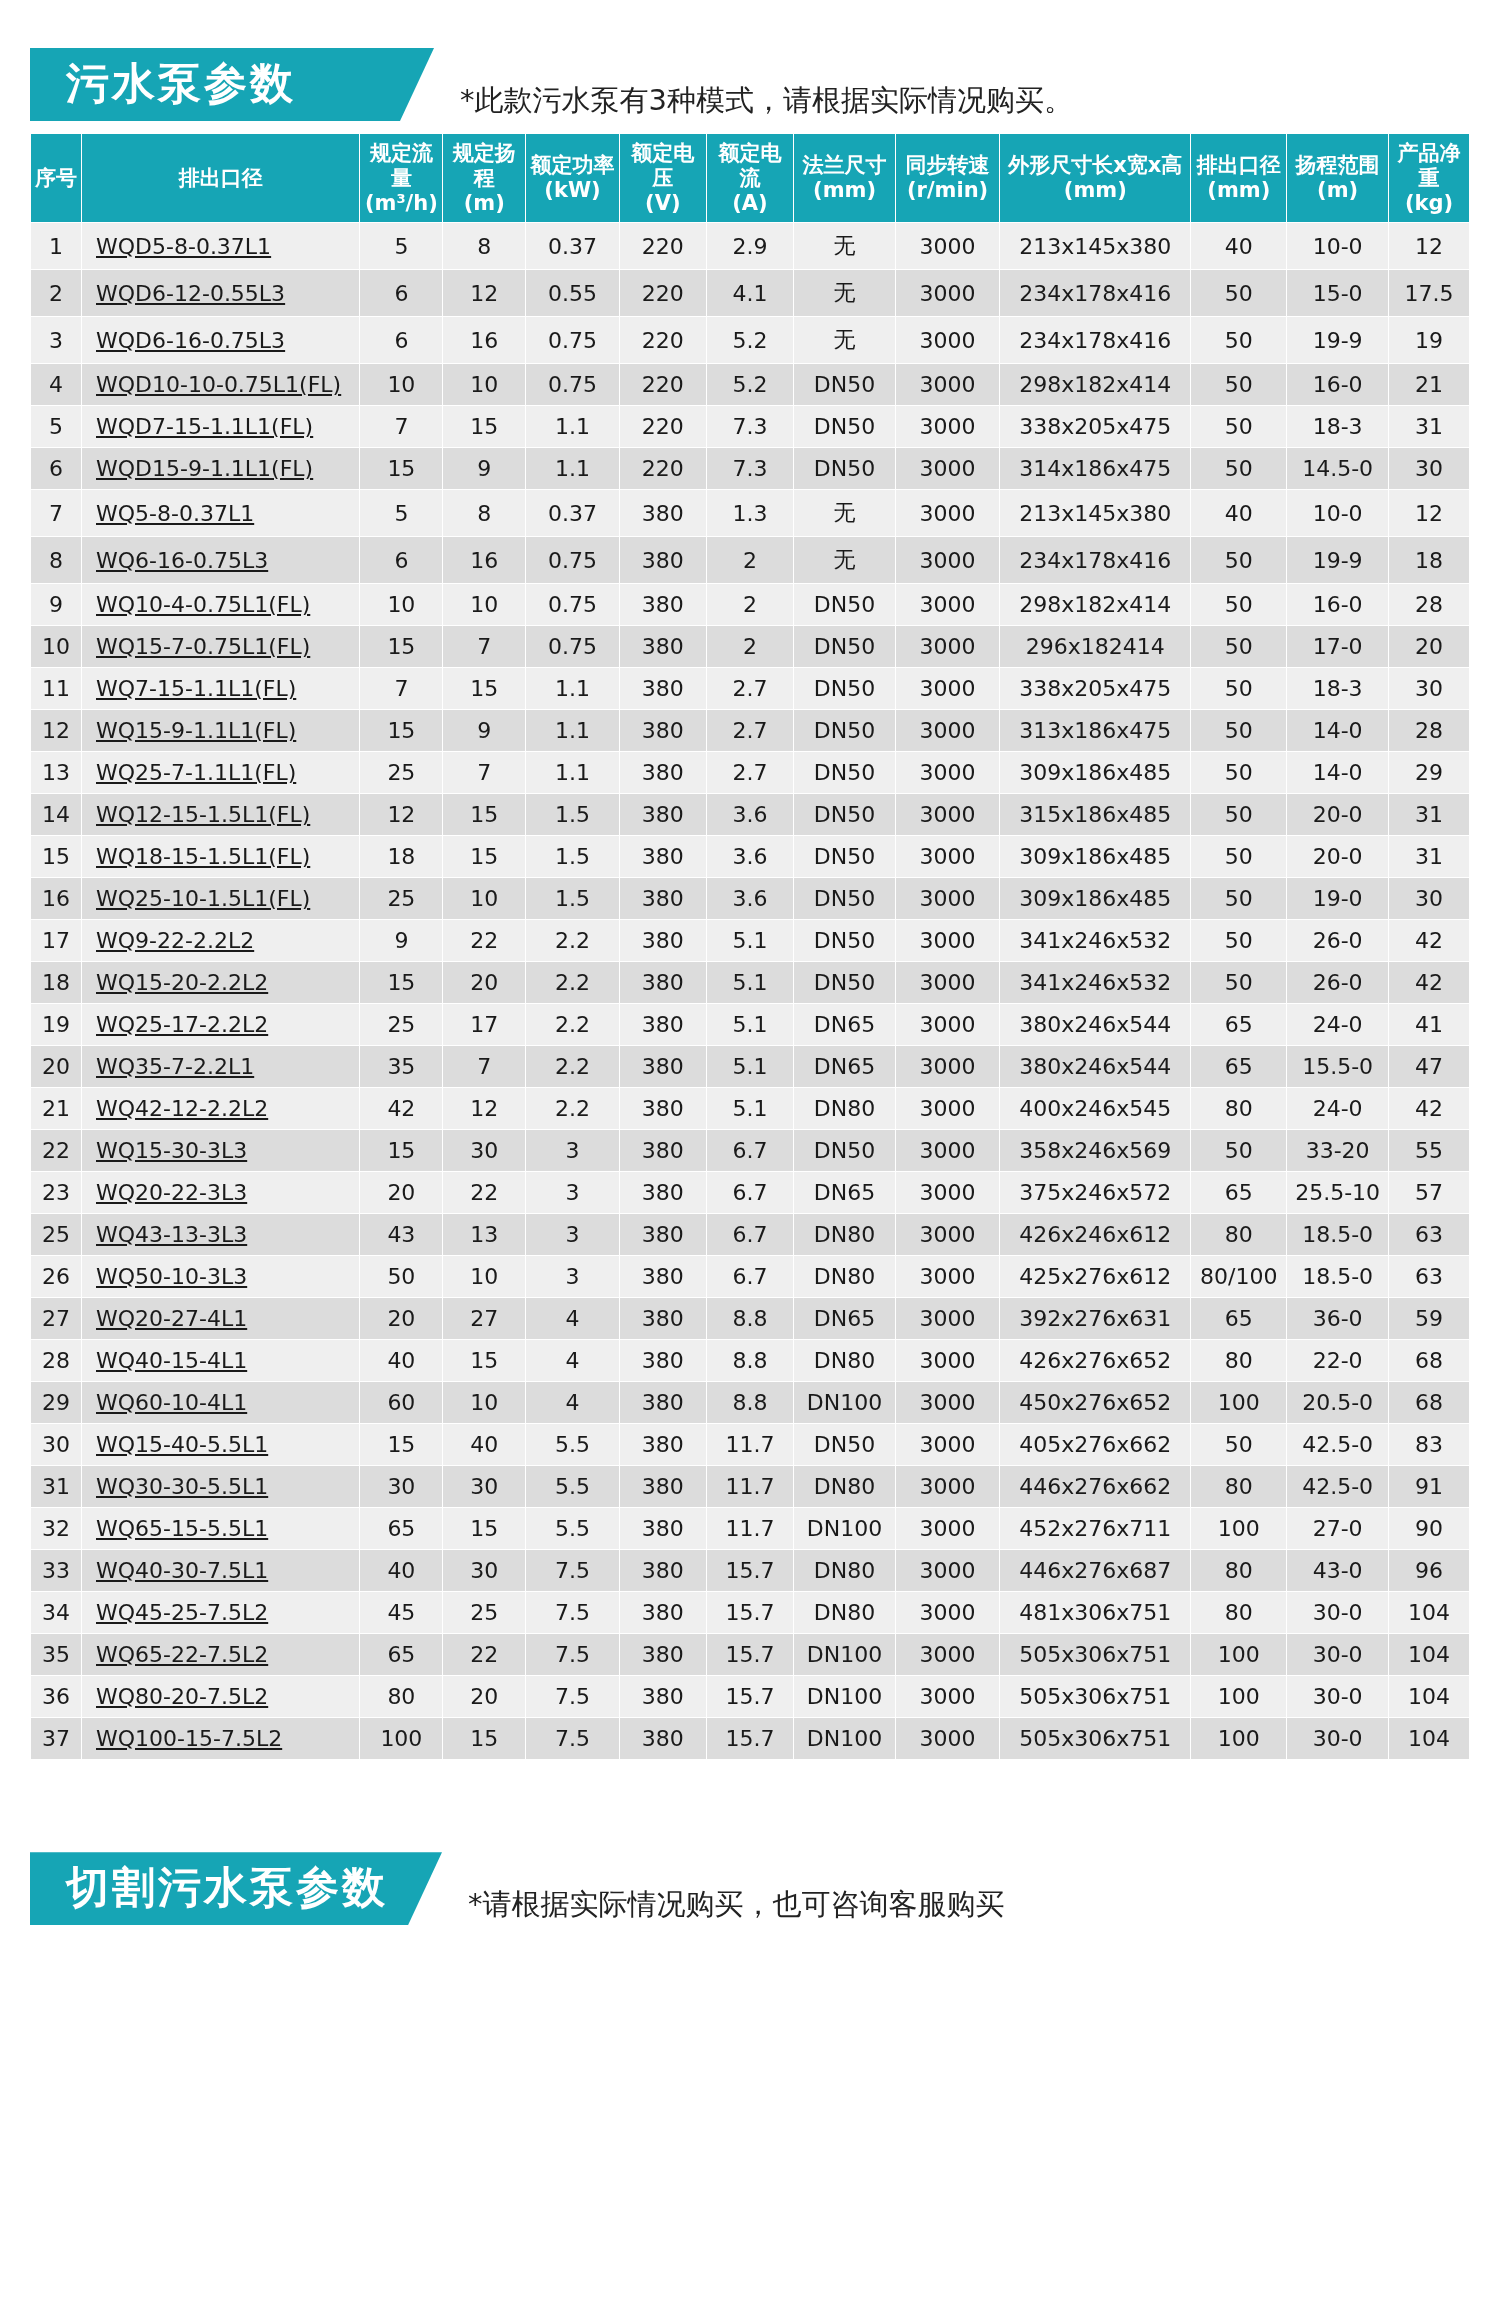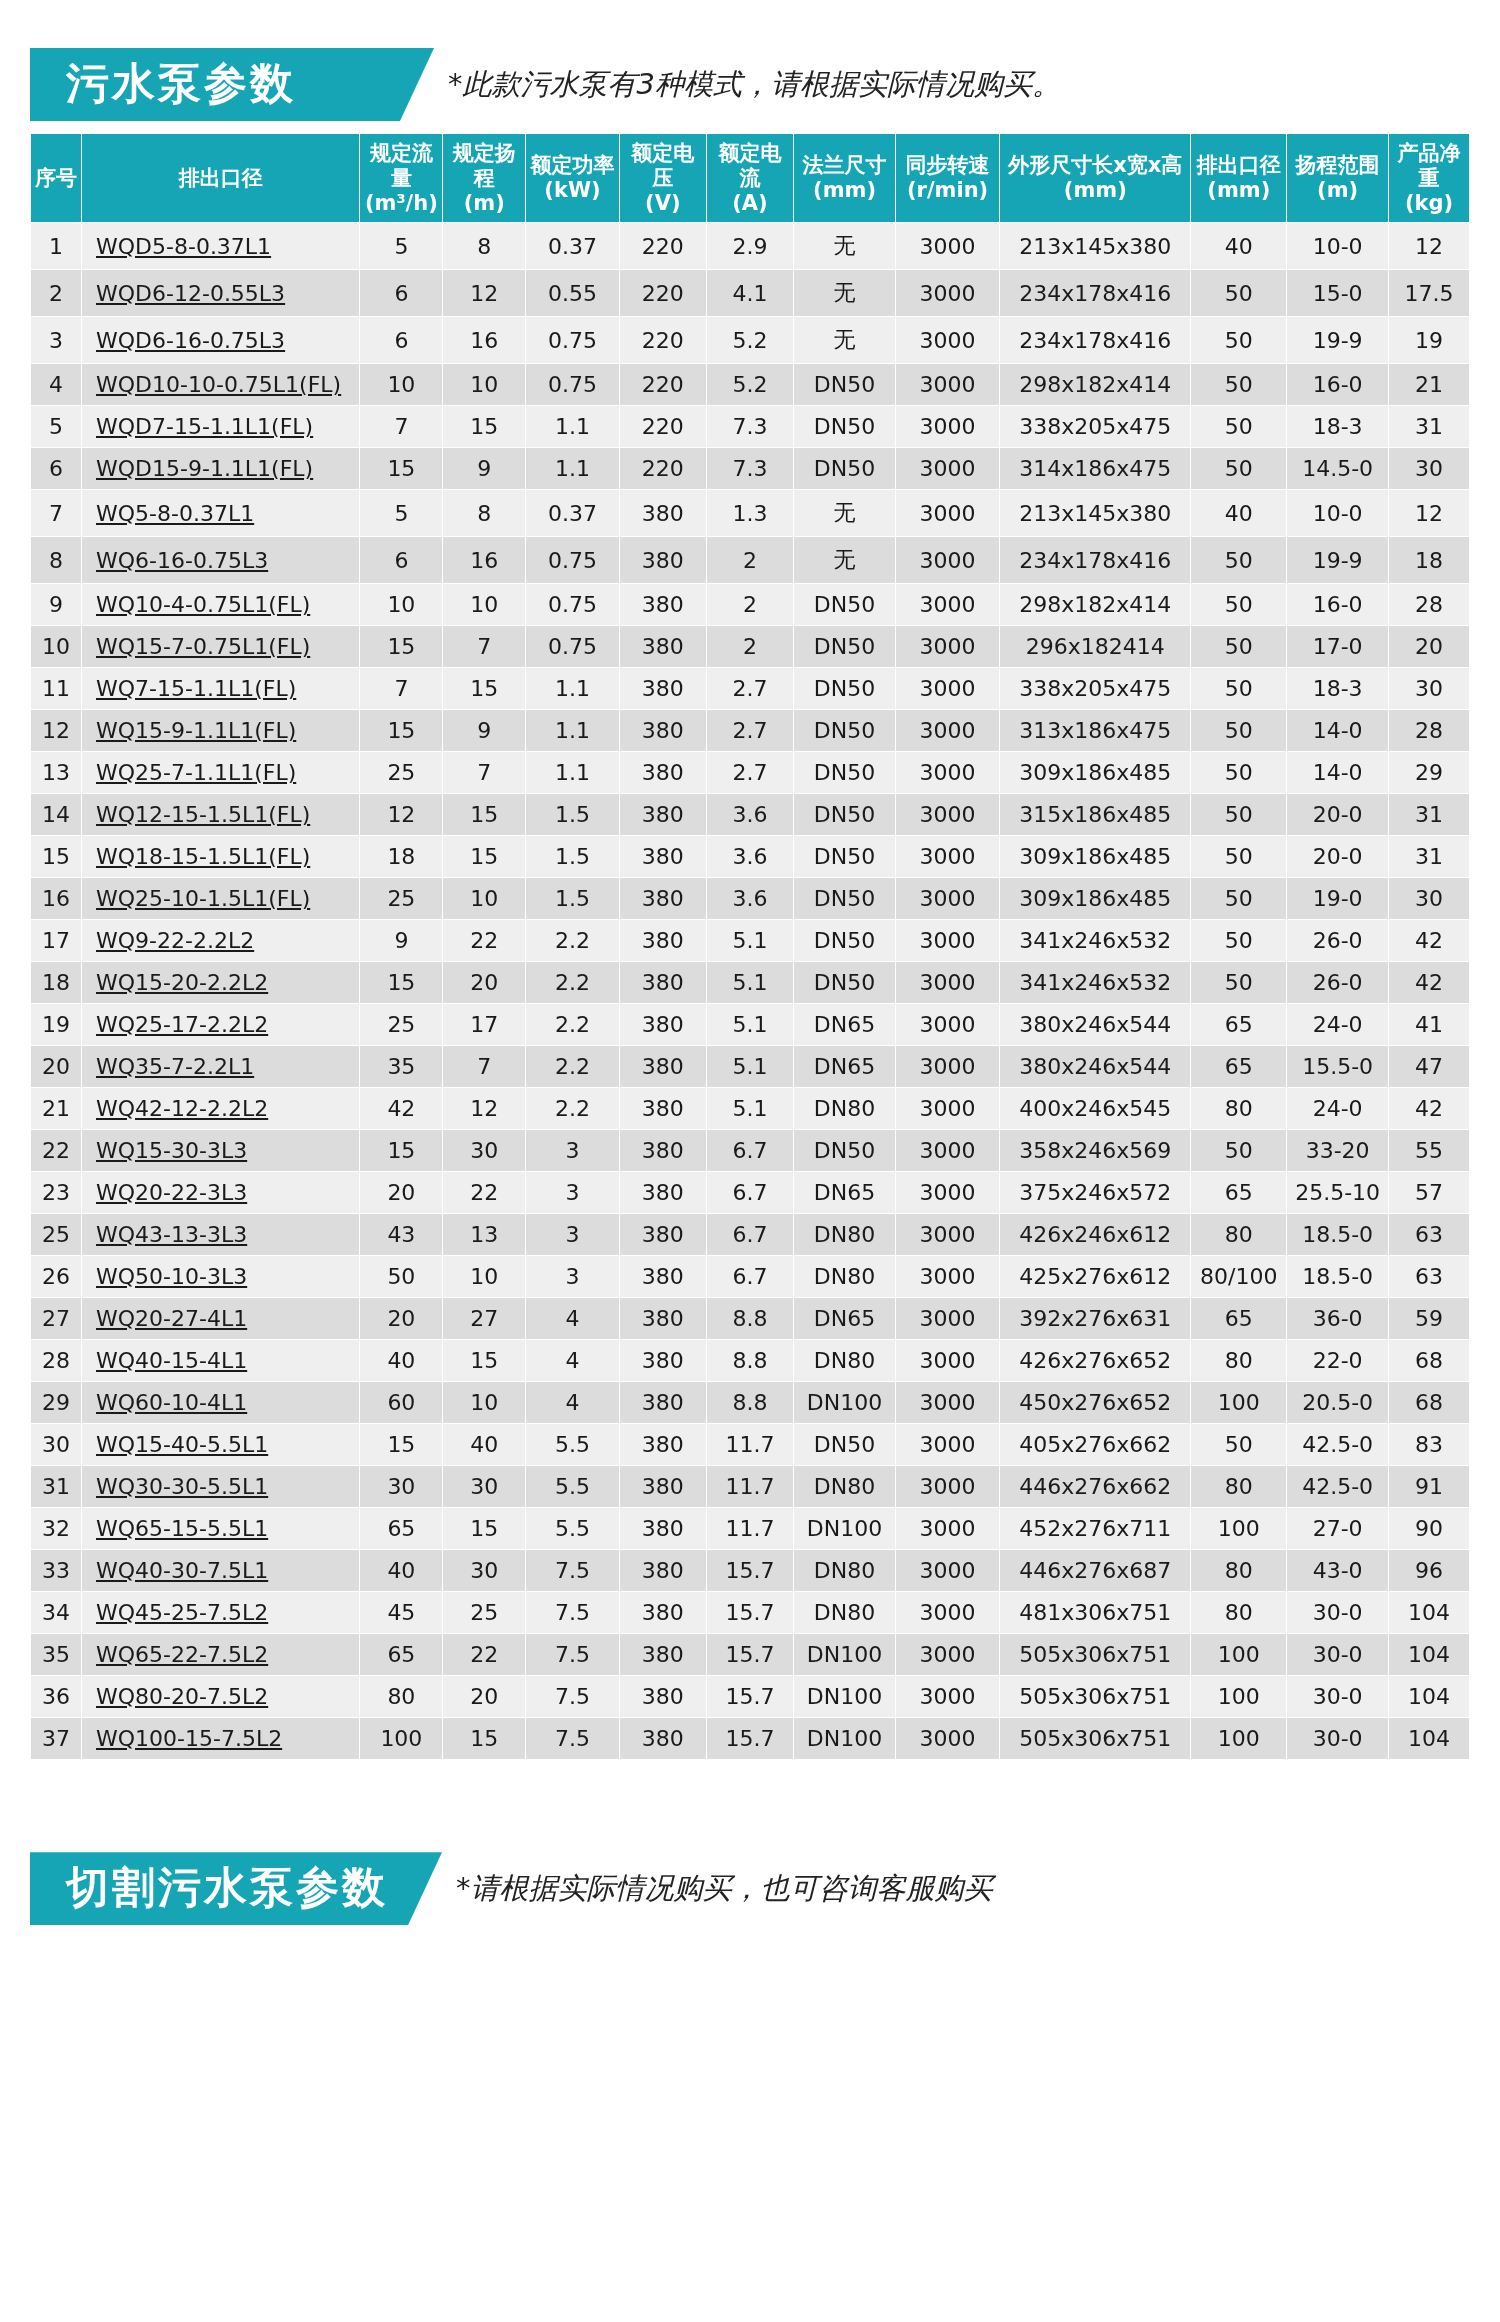--- a/index.html
+++ b/index.html
@@ -7,44 +7,43 @@
     width:1500px;
     background:#ffffff;
     font-family:"DejaVu Sans","Liberation Sans",sans-serif;
     -webkit-font-smoothing:antialiased;
   }
   .page{width:1500px;box-sizing:border-box;padding:0 30px;}
 
   
   .sec-head{
     display:flex;
-    align-items:center;
+    align-items:flex-end;
     padding-top:48px;
     padding-bottom:12px;
   }
   .ribbon{
     position:relative;
     background:#16a5b5;
     color:#ffffff;
     font-size:43px;
     font-weight:bold;
     letter-spacing:3px;
     padding:14px 54px 16px 36px;
     line-height:1;
     clip-path:polygon(0 0, 100% 0, calc(100% - 34px) 100%, 0 100%);
     min-width:404px;
     box-sizing:border-box;
   }
   .sec-note{
     font-size:29px;
     color:#222;
-    margin-left:14px;
+    margin-left:26px;
     letter-spacing:0px;
     white-space:nowrap;
-    font-style:italic;
   }
 
   
   .tbl-wrap{position:relative;}
   .corner{
     position:absolute;
     left:0;top:0;
     width:104px;height:46px;
     background:#0f7f8c;
     z-index:0;

